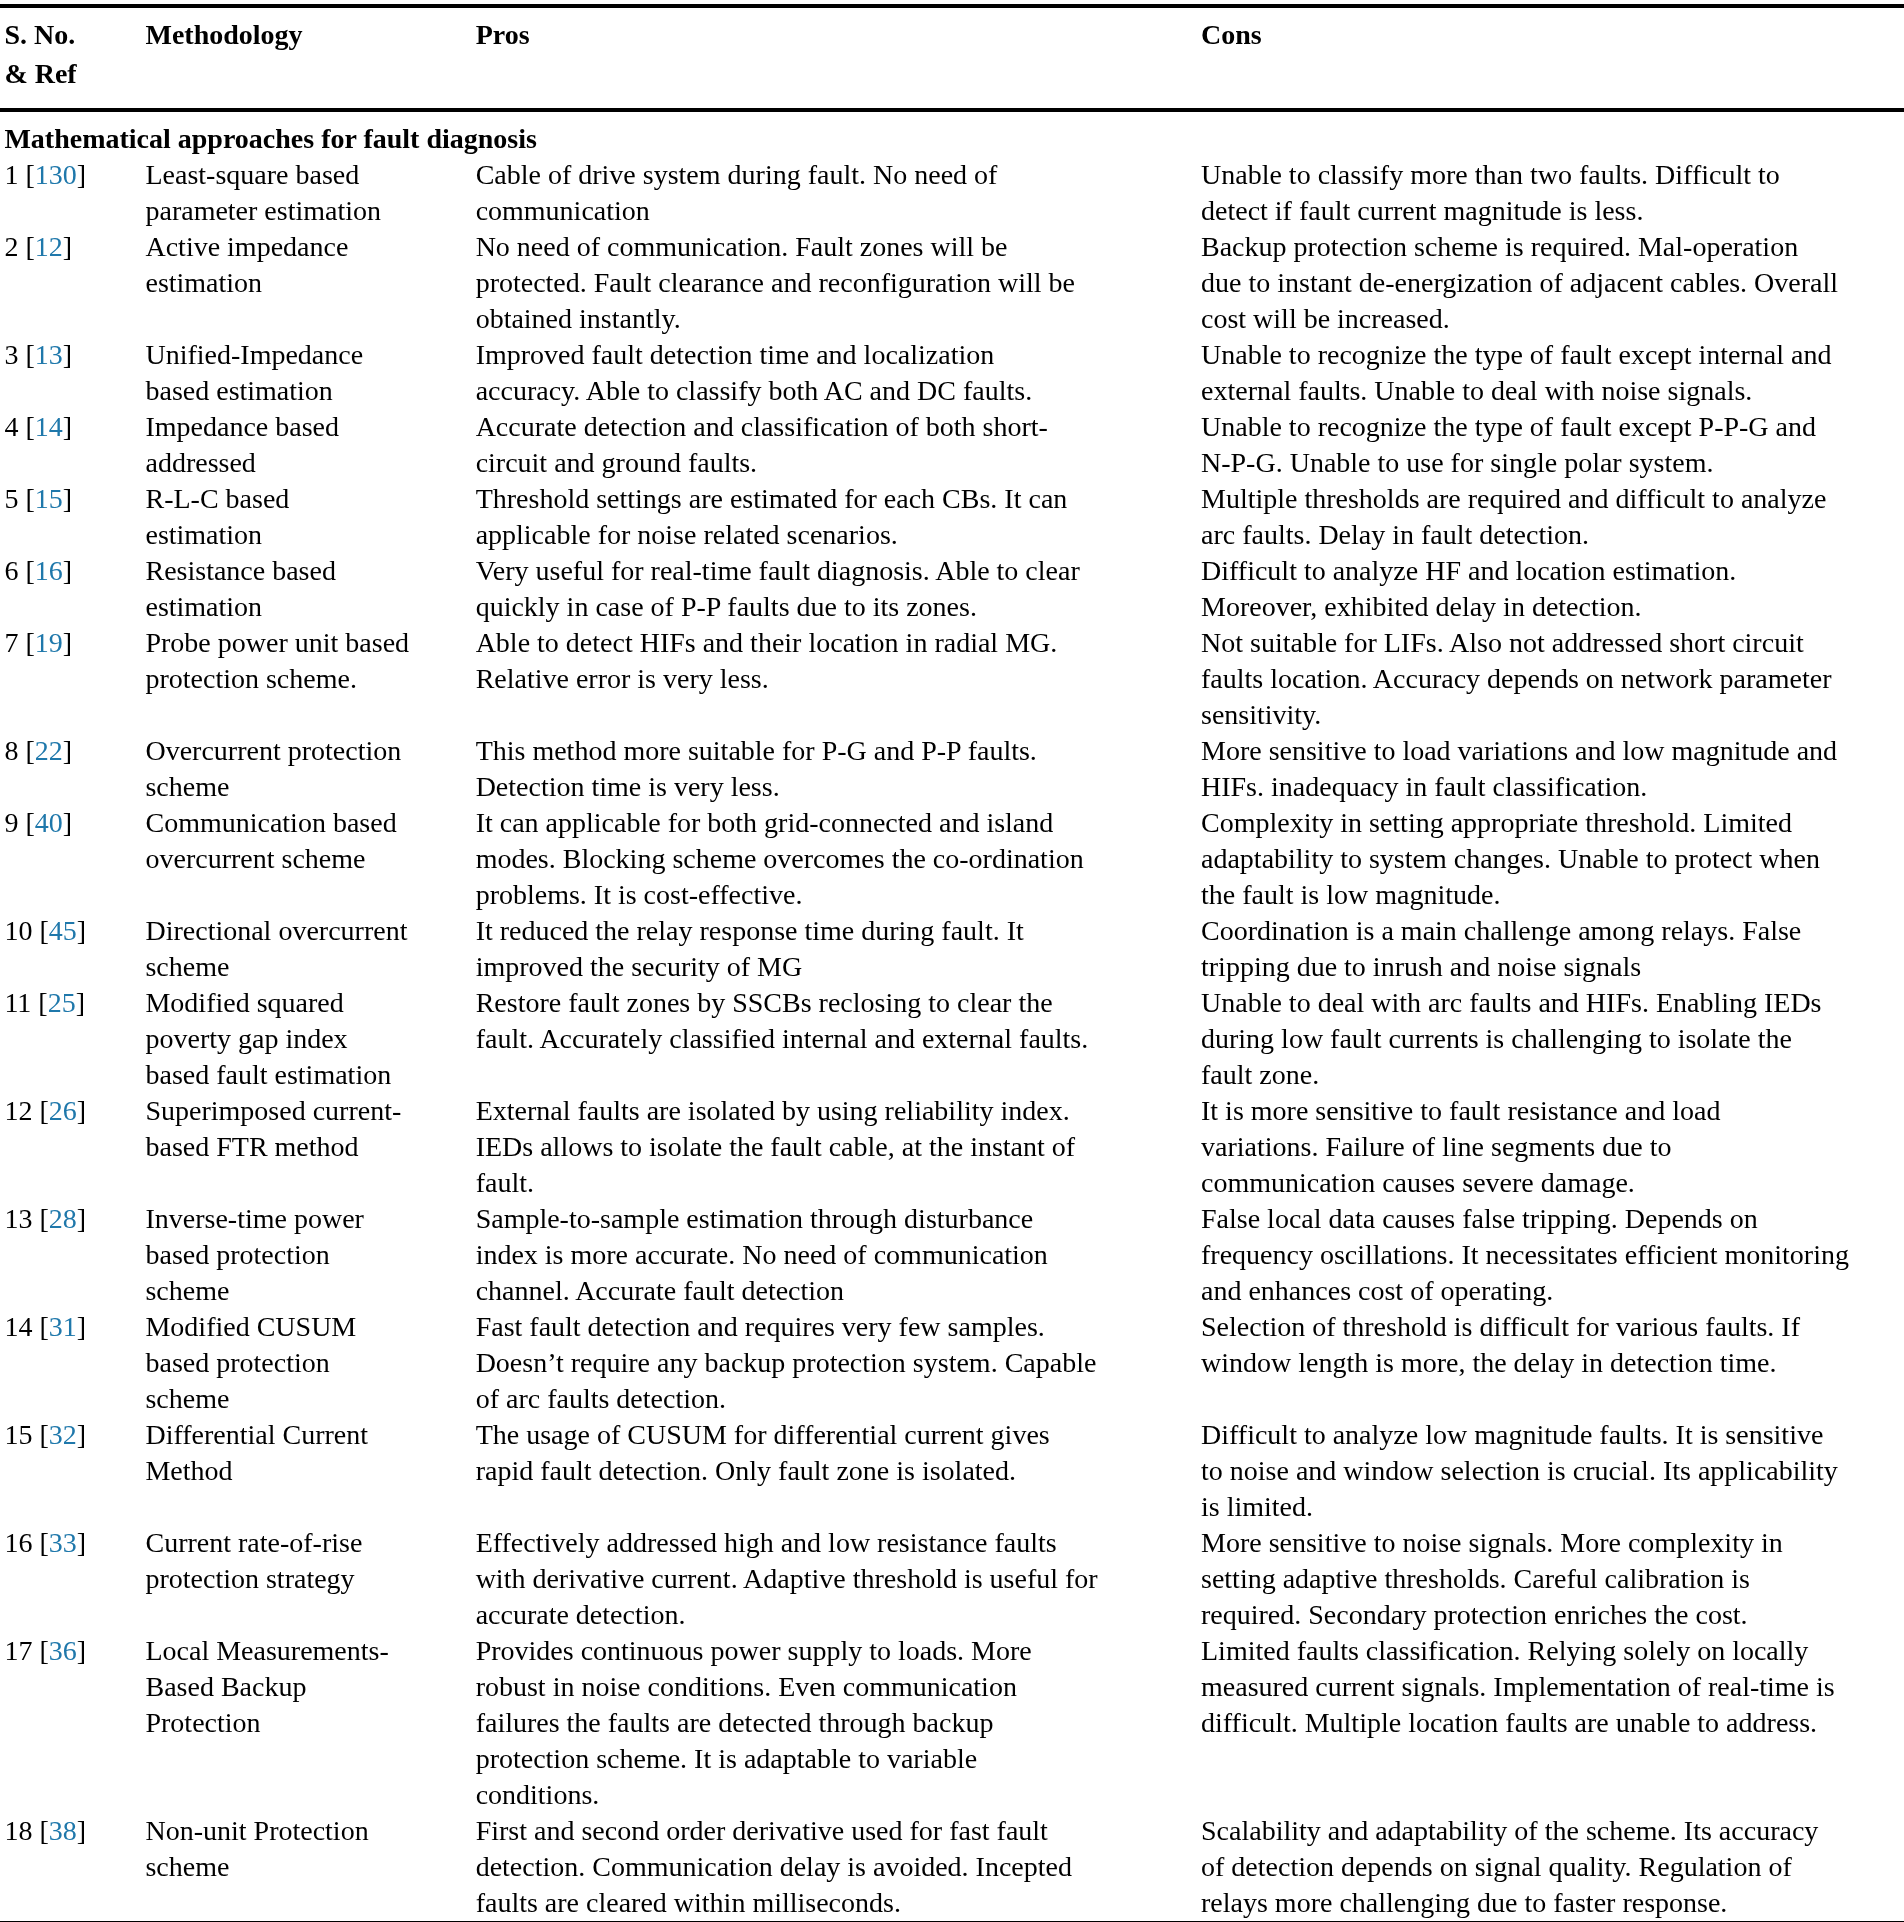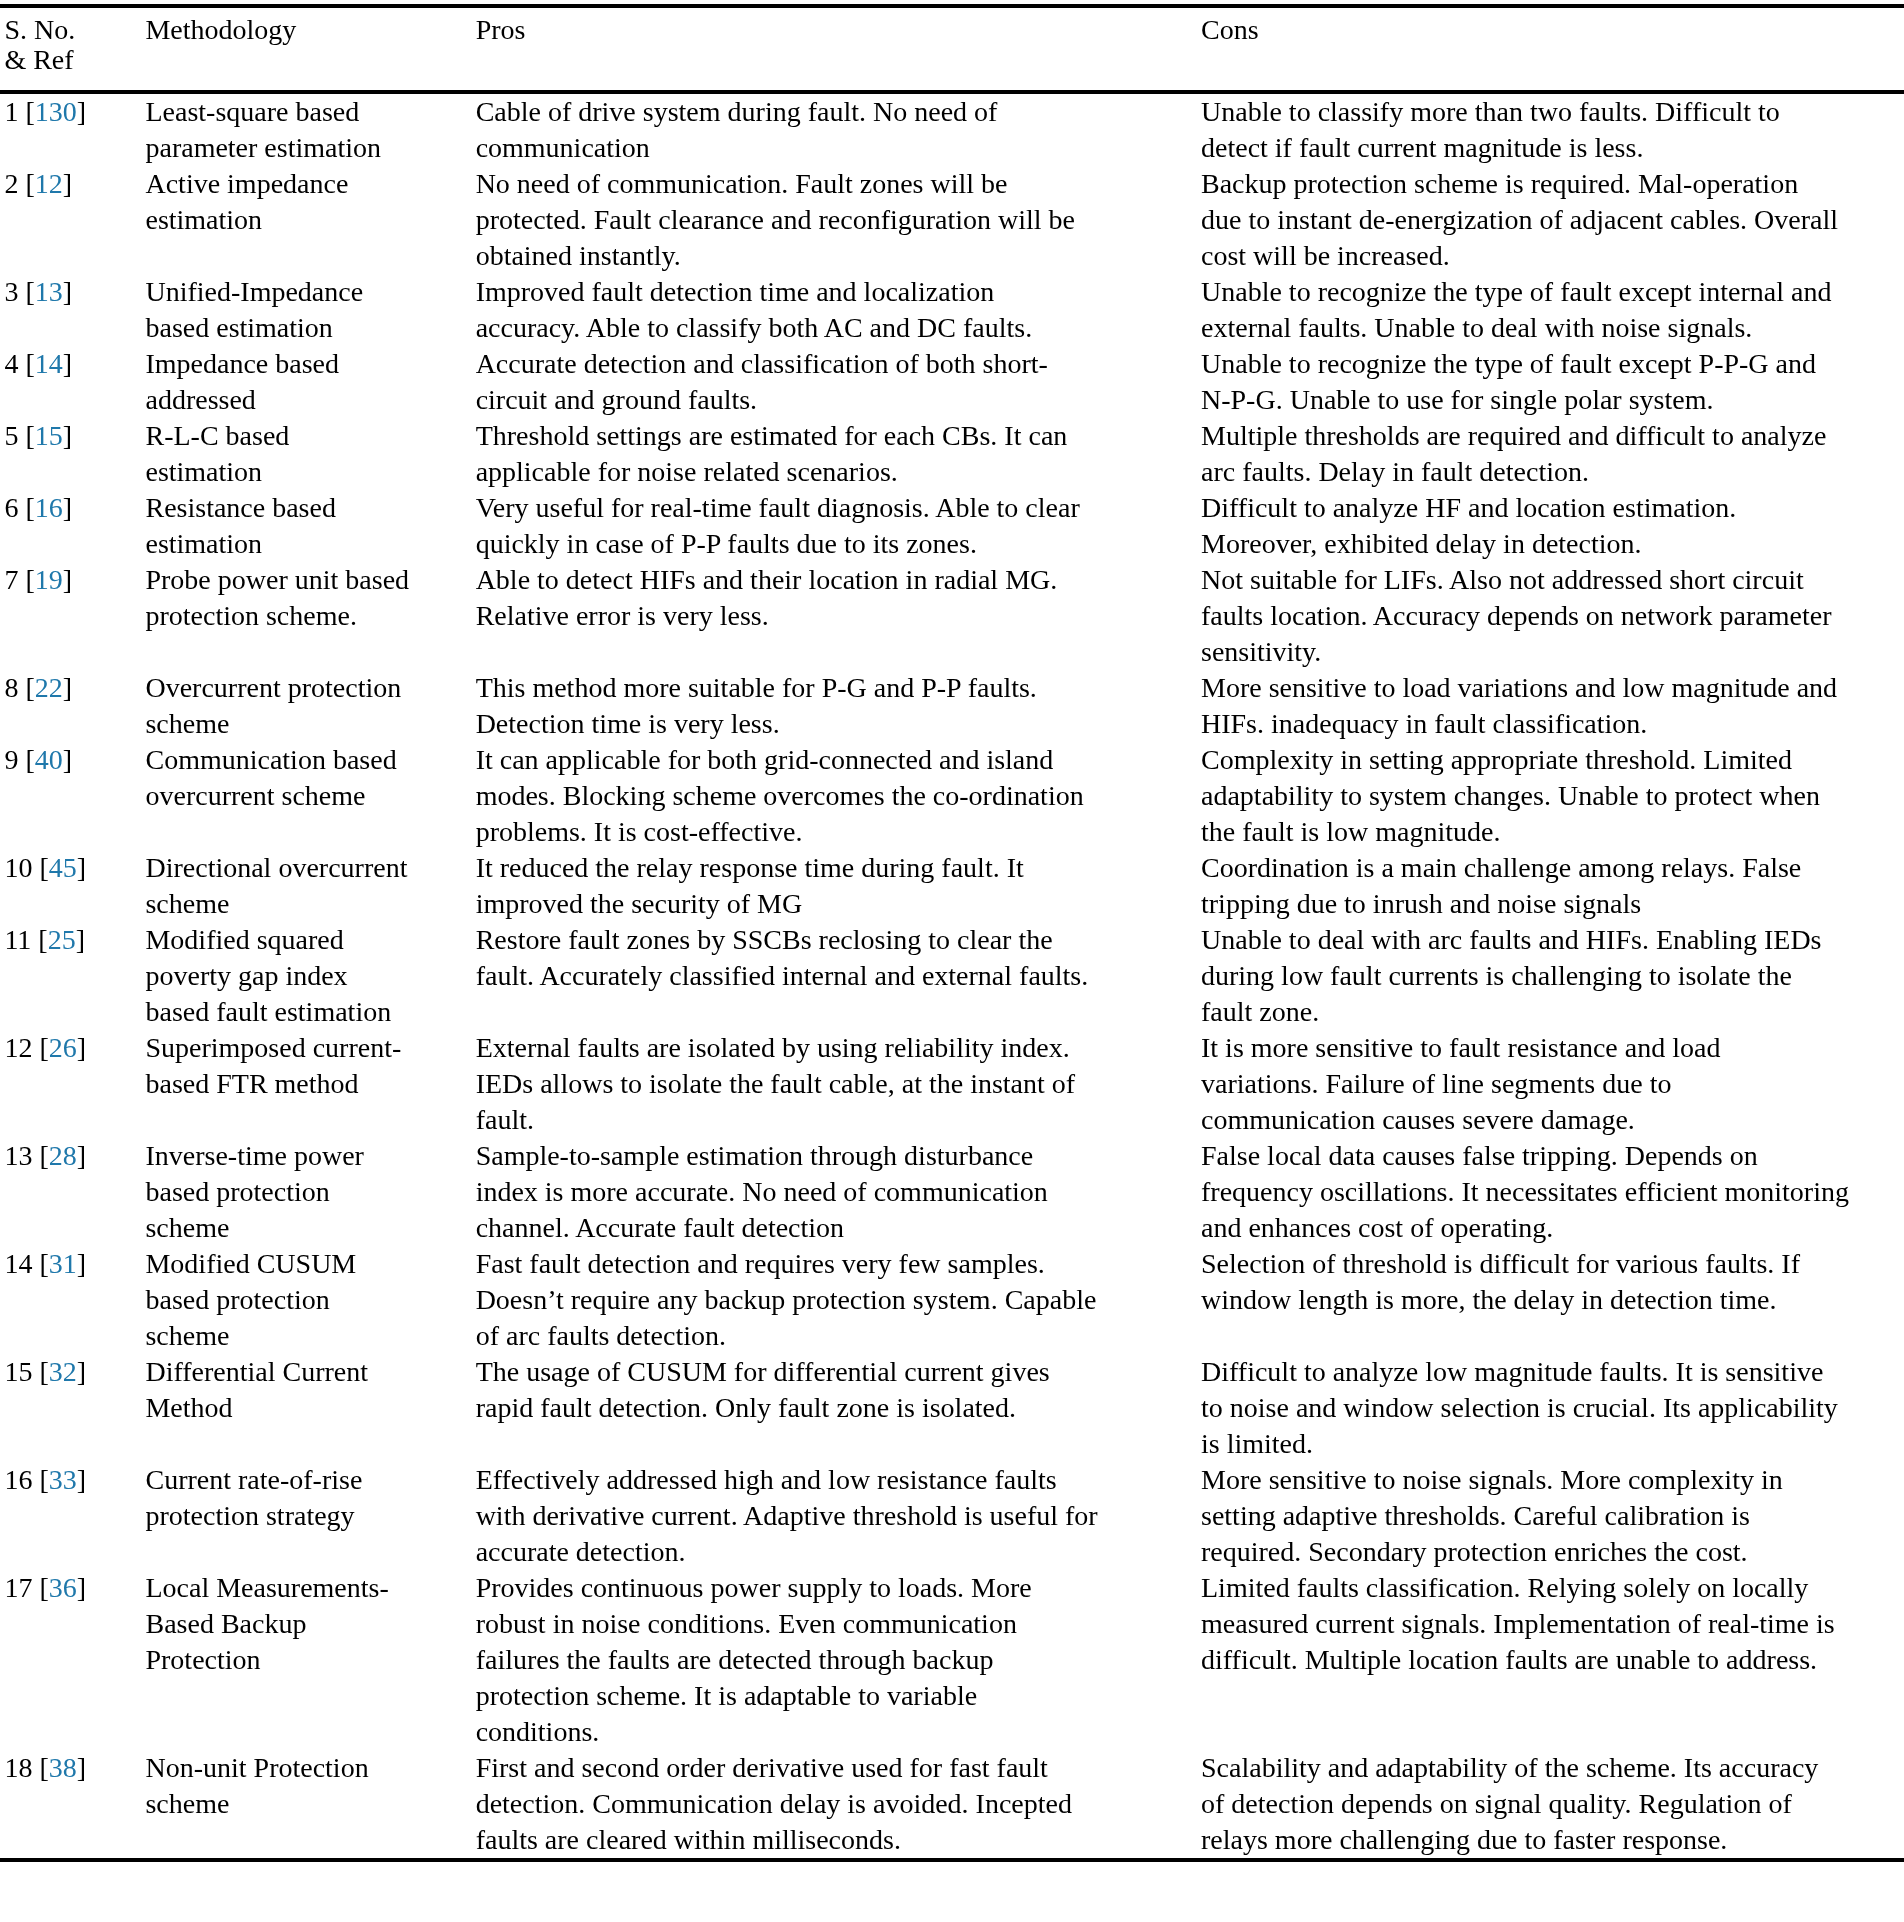--- a/index.html
+++ b/index.html
@@ -10,21 +10,21 @@
     border-collapse:collapse; table-layout:fixed; width:1904px;
     border-top:4.4px solid var(--rule-color);
     border-bottom:4.4px solid var(--rule-color);
   }
   th, td {
     vertical-align:top; text-align:left; white-space:pre-line;
     font-size:28px; line-height:36px; padding:0 5.2px 0 4.4px;
     overflow:hidden;
   }
   thead th {
-    font-weight:400; line-height:30px; padding-top:7px; padding-bottom:15.7px;
+    font-weight:700; line-height:39px; padding-top:7px; padding-bottom:15.7px;
     border-bottom:4.4px solid var(--rule-color);
   }
   tr.section-row td { font-weight:700; padding-top:8.7px; }
   td.c-serial { white-space:nowrap;margin-left:44px; }
   a.ref-link { color:var(--link-color); text-decoration:none; cursor:pointer; }
 </style>
 </head>
 <body>
 
 <div class="page">
@@ -38,20 +38,23 @@
     <thead>
       <tr>
         <th>S. No.
 &amp; Ref</th>
         <th>Methodology</th>
         <th>Pros</th>
         <th>Cons</th>
       </tr>
     </thead>
     <tbody>
+      <tr class="section-row">
+        <td colspan="4">Mathematical approaches for fault diagnosis</td>
+      </tr>
 
   <tr>
     <td class="c-serial"><span>1 [</span><a class="ref-link">130</a><span>]</span></td>
     <td>Least-square based
 parameter estimation</td>
     <td>Cable of drive system during fault. No need of
 communication</td>
     <td>Unable to classify more than two faults. Difficult to
 detect if fault current magnitude is less.</td>
   </tr>

